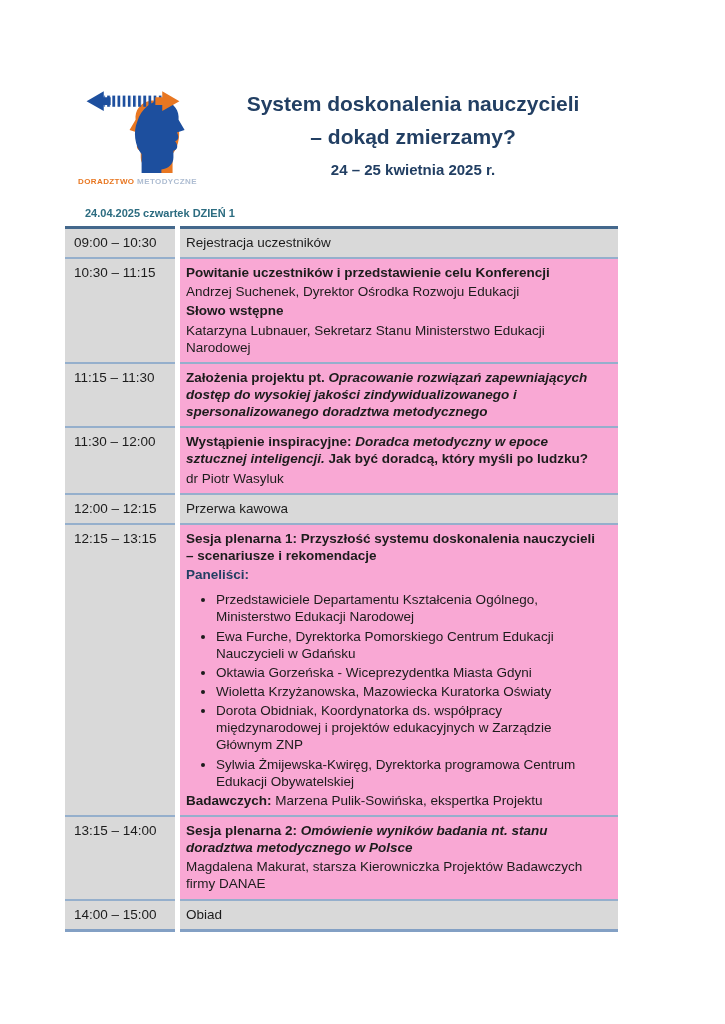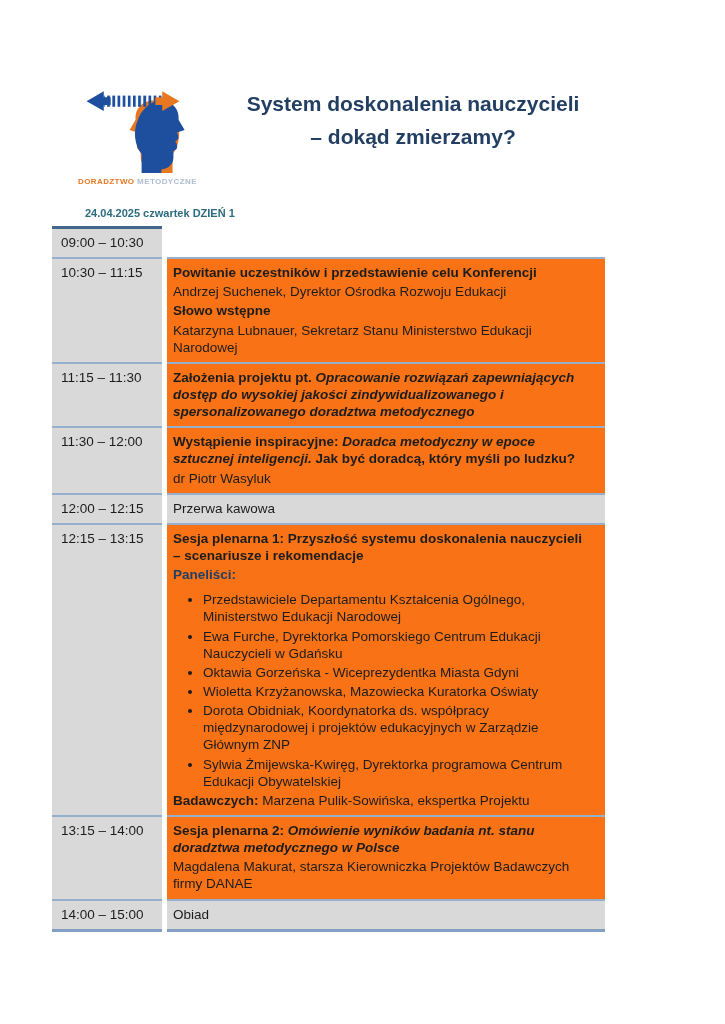--- a/index.html
+++ b/index.html
@@ -28,26 +28,26 @@
   .logo-text{font-size:8px;font-weight:700;letter-spacing:.4px;white-space:nowrap;margin-top:4px;}
   .logo-t1{color:var(--orange);}
   .logo-t2{color:var(--logo-light);}
   .titles{flex:1;text-align:center;padding-top:3px;}
   .title-line{font-size:21px;font-weight:700;color:var(--navy);line-height:1.57;}
   .conf-date{font-size:15px;font-weight:700;color:var(--navy);margin-top:7px;}
   .conf-location{font-size:13.5px;font-weight:700;color:var(--navy);margin-top:15px;}
   
   .day-heading{margin:21px 87px 0 85px;font-size:11px;font-weight:700;color:var(--teal);}
   
-  .table{margin:7px 87px 0 52px;width:553px;}
+  .table{margin:7px 87px 0 65px;width:553px;}
   .row{display:flex;align-items:stretch;}
   .cell{font-size:13.5px;line-height:1.27;}
   .time{flex:0 0 110px;background:var(--gray);padding:5px 4px 6px 9px;white-space:nowrap;}
   .colgap{flex:0 0 5px;background:#fff;}
-  .content{flex:1;padding:5px 14px 6px 6px;background:#f97316;}
+  .content{flex:1;padding:5px 14px 6px 6px;background:#f9a8d4;}
   .row.break .content{background:var(--gray);}
   .row:first-child .cell{border-top:3px solid var(--border-dark);}
   .row:not(:first-child) .cell{border-top:2px solid var(--border-light);}
   .row:last-child .cell{border-bottom:3px solid var(--border-mid);}
   .para + .para{margin-top:2px;}
   .gap-top{margin-top:9px;}
   .b{font-weight:700;}
   .i{font-style:italic;}
   .c-navy{color:var(--navy);text-align:center;}
   ul.bullets{margin:8px 0 2px 0;padding-left:30px;}
@@ -74,29 +74,33 @@
         <polygon points="114,16.5 94,5 94,12 86,12 86,21 94,21 94,28" fill="#E87722"></polygon>
       </svg>
       <div class="logo-text">
         <span class="logo-t1">DORADZTWO</span>
         <span class="logo-t2">METODYCZNE</span>
       </div>
     </div>
     <div class="titles">
       <div class="title-line">System doskonalenia nauczycieli</div>
       <div class="title-line">– dokąd zmierzamy?</div>
+      <div class="conf-date">24 – 25 kwietnia 2025 r.</div>
     </div>
   </div>
 
   <div class="day-heading">24.04.2025 czwartek DZIEŃ 1</div>
 
   <div class="table">
       <div class="row break">
         <div class="cell time">09:00 – 10:30</div>
         <div class="colgap"></div>
+        <div class="cell content">
+          <div class="para"><span>Rejestracja uczestników</span></div>
+        </div>
       </div>
       <div class="row session">
         <div class="cell time">10:30 – 11:15</div>
         <div class="colgap"></div>
         <div class="cell content">
           <div class="para"><span class="b ">Powitanie uczestników i przedstawienie celu Konferencji</span></div>
           <div class="para"><span>Andrzej Suchenek, Dyrektor Ośrodka Rozwoju Edukacji</span></div>
           <div class="para gap-top"><span class="b ">Słowo wstępne</span></div>
           <div class="para"><span>Katarzyna Lubnauer, Sekretarz Stanu Ministerstwo Edukacji Narodowej</span></div>
         </div>

